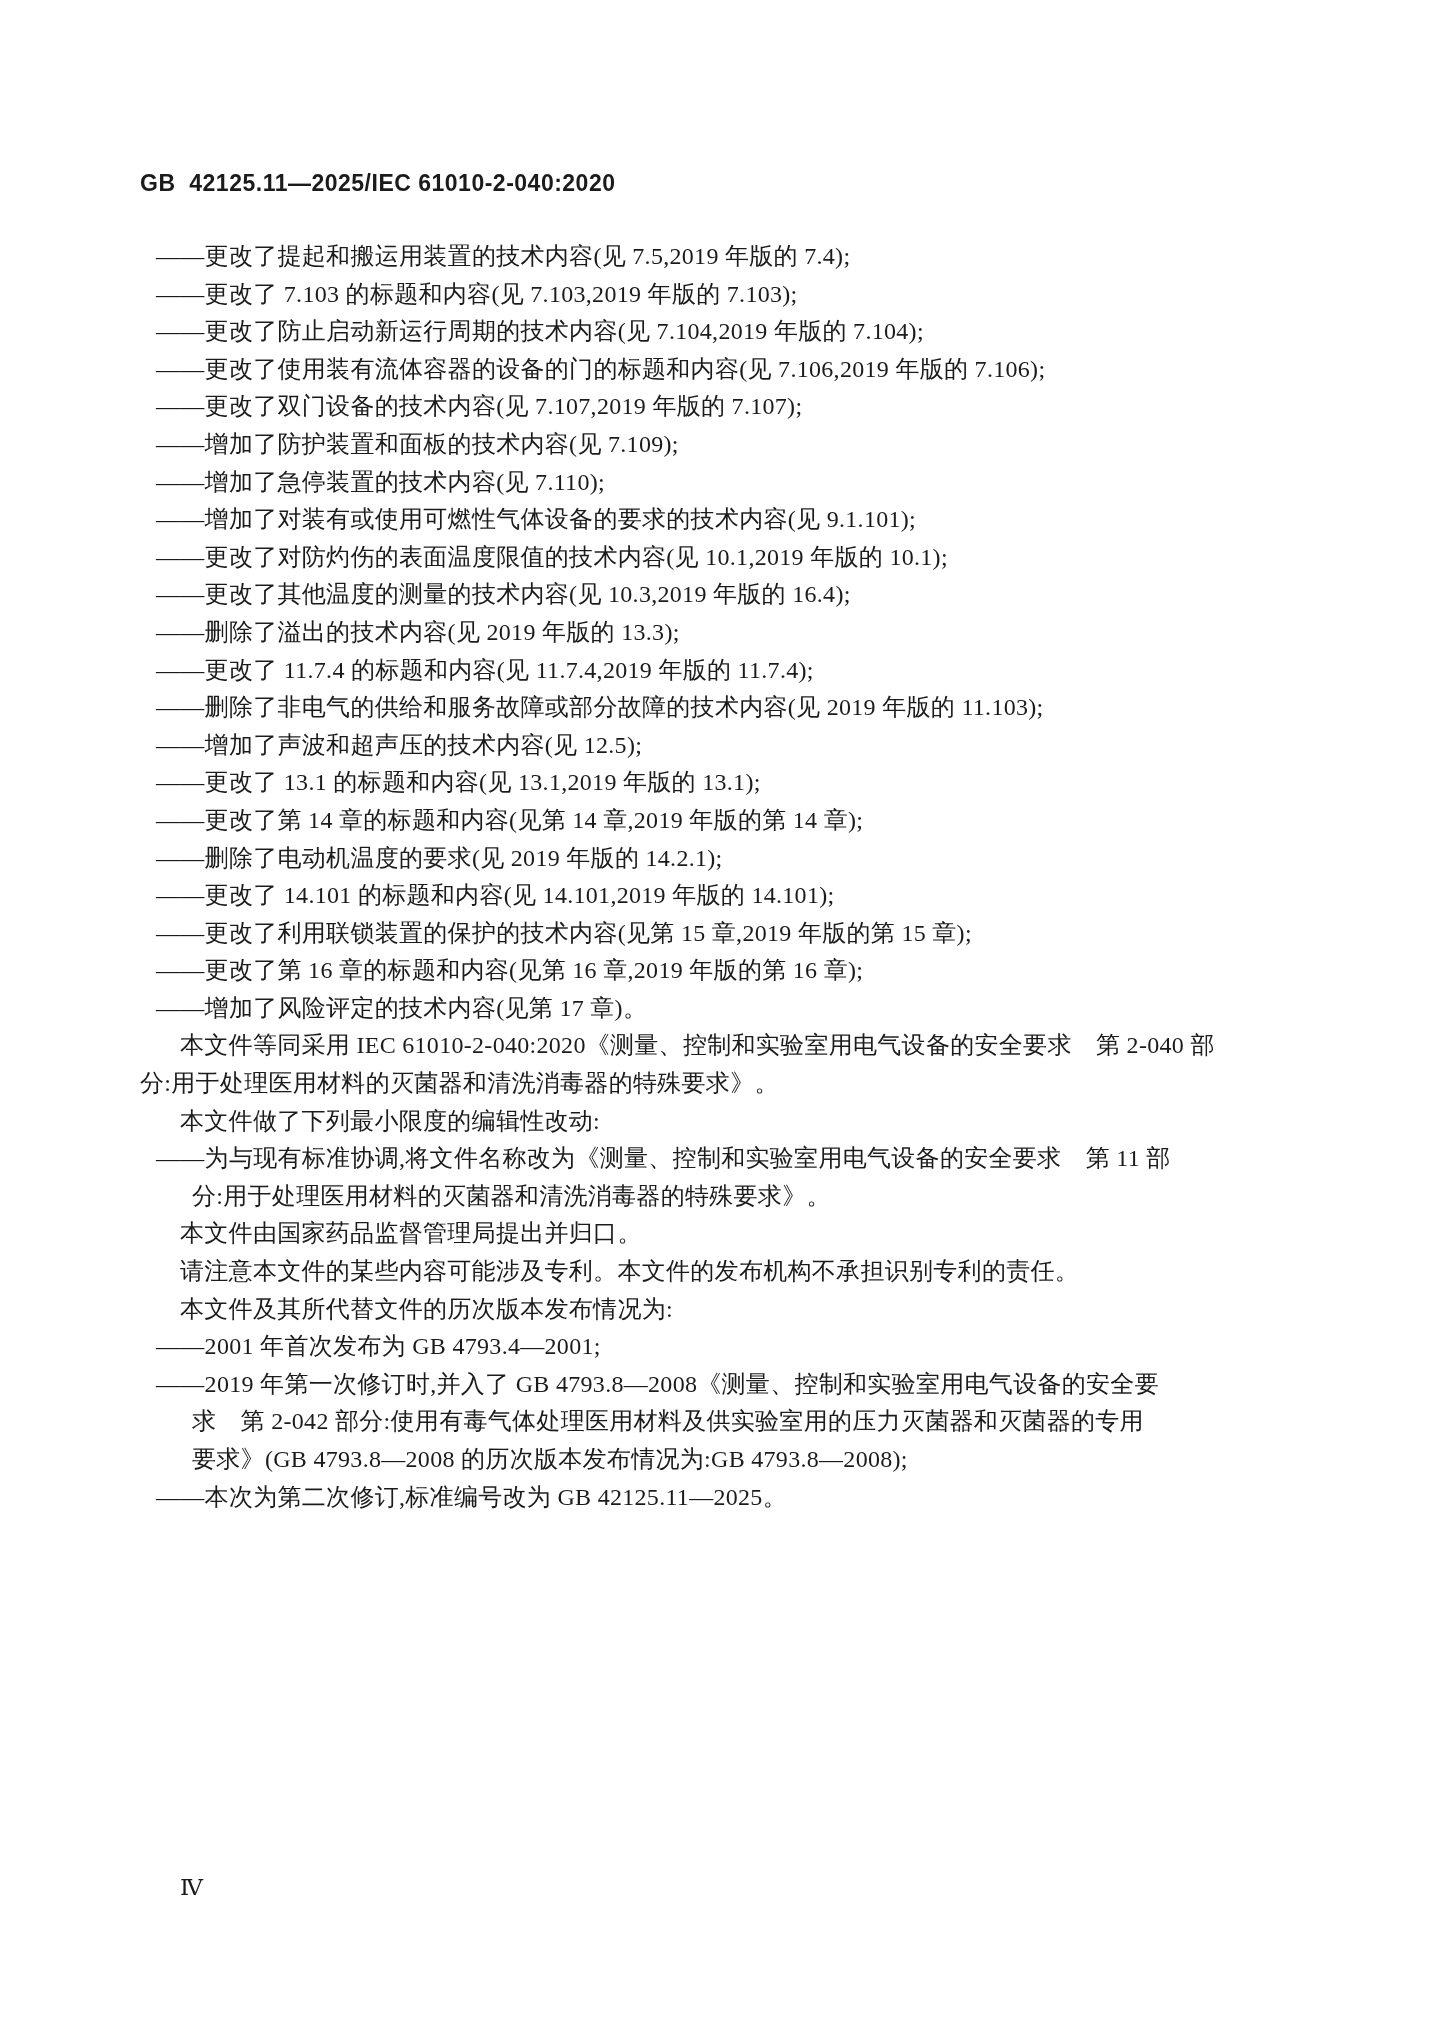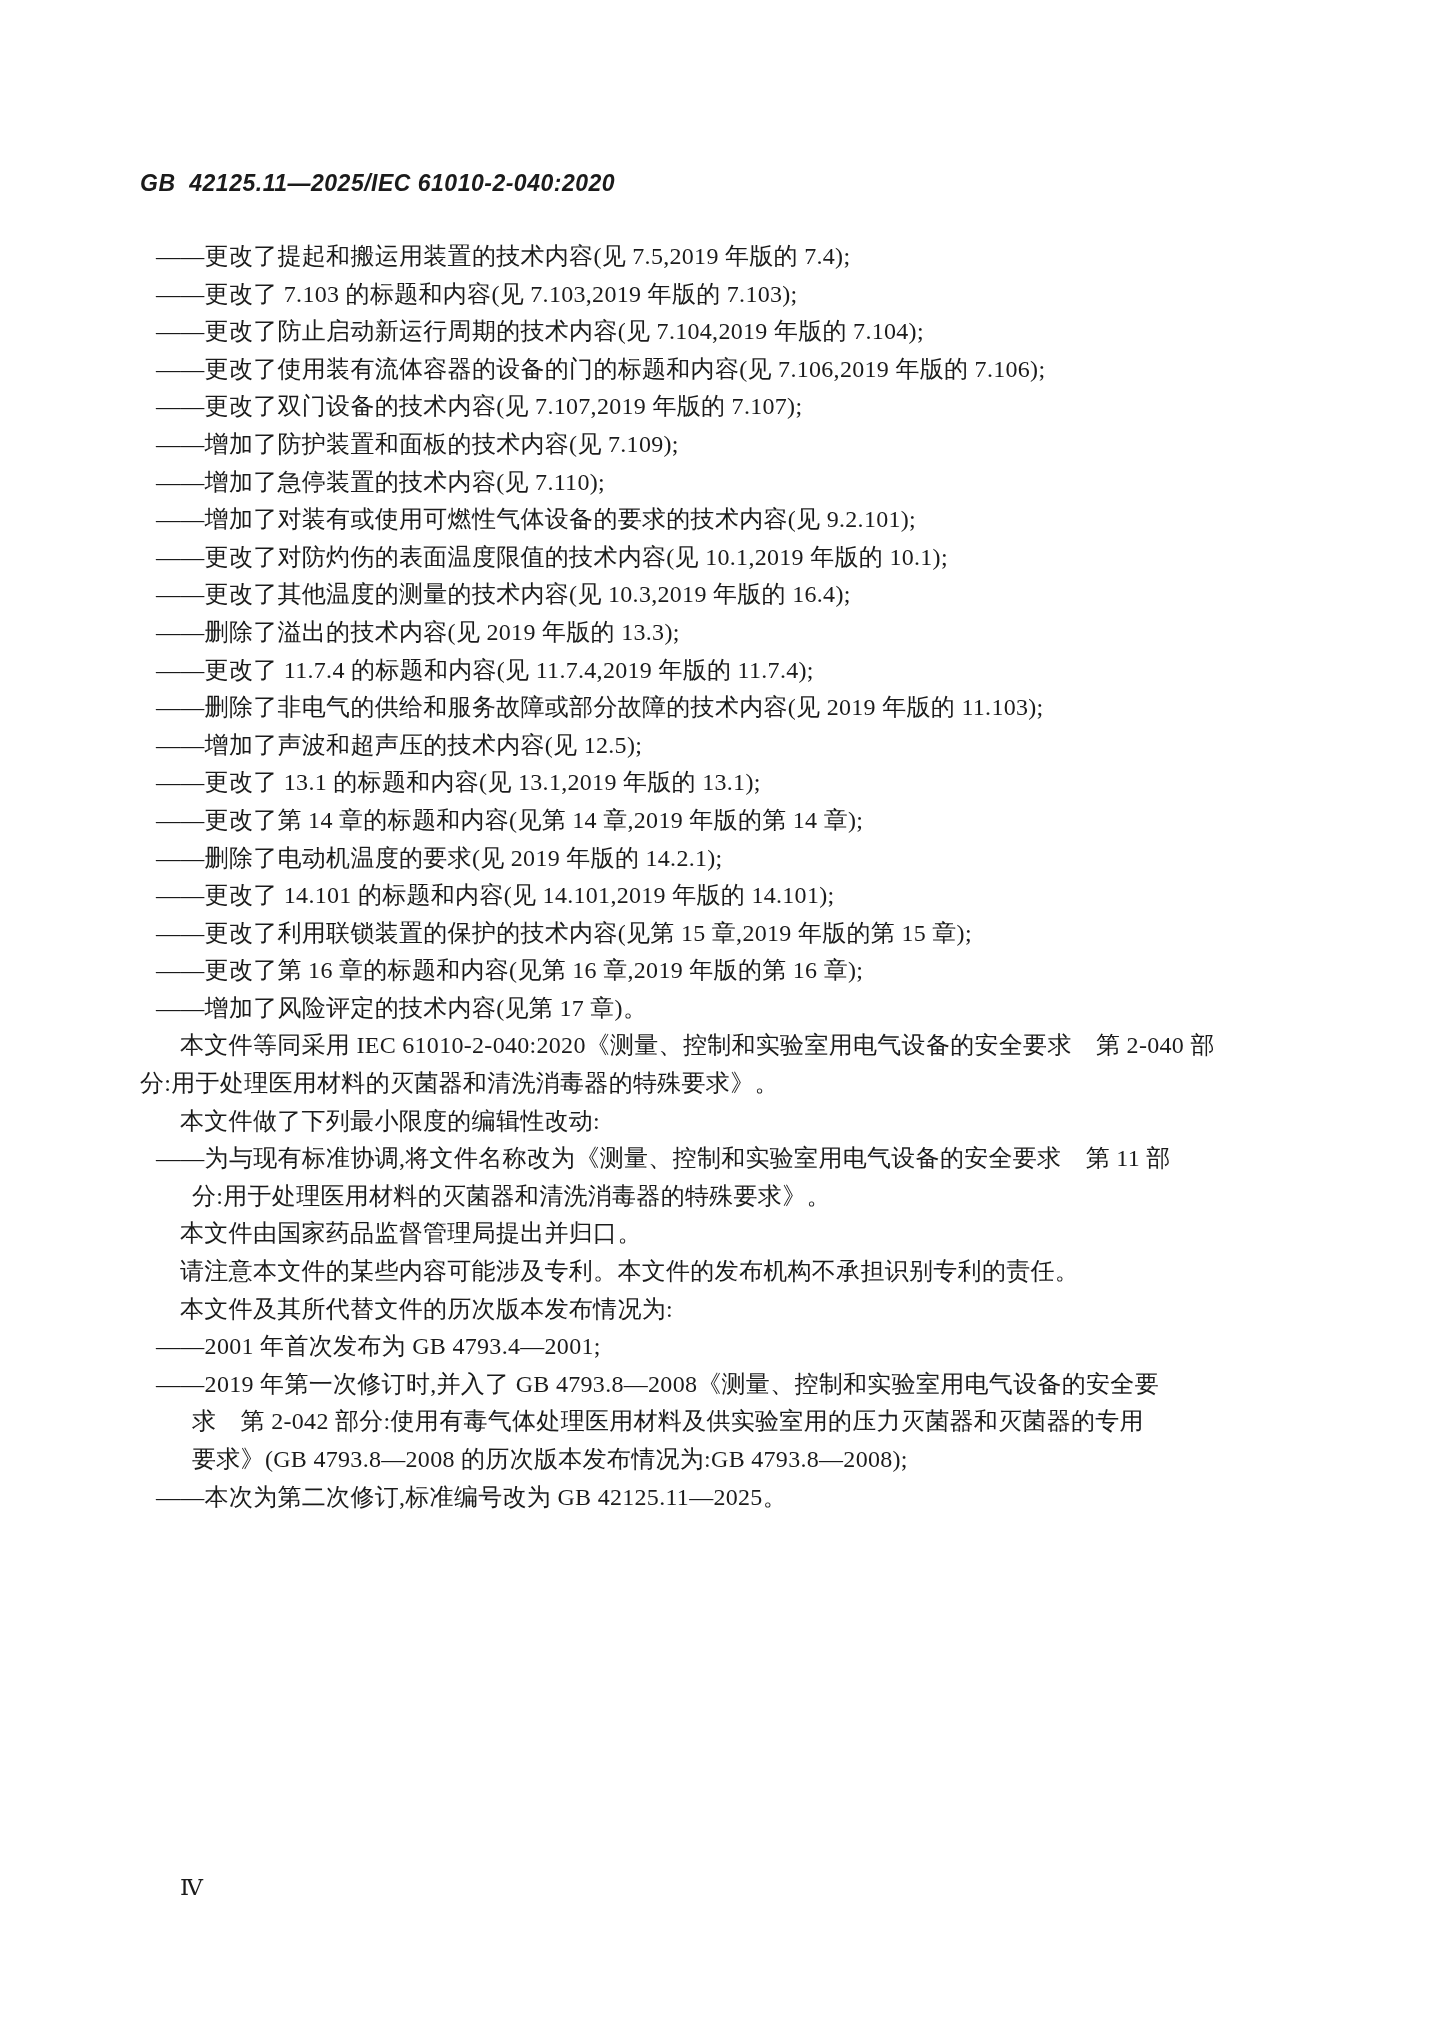--- a/index.html
+++ b/index.html
@@ -18,21 +18,20 @@
   }
   .header {
     position: absolute;
     top: 170px;
     left: 140px;
     font-family: "Liberation Sans", "DejaVu Sans", sans-serif;
     font-weight: bold;
     font-size: 23px;
     letter-spacing: 0.5px;
     white-space: pre;
-    font-style: italic;
   }
   .content {
     position: absolute;
     top: 238px;
     left: 140px;
     width: 1220px;
     font-size: 24px;
     line-height: 37.6px;
   }
   .line {
@@ -57,21 +56,21 @@
   <div class="header">GB  42125.11—2025/IEC 61010-2-040:2020</div>
 
   <div class="content">
       <div class="line bullet">——更改了提起和搬运用装置的技术内容(见 7.5,2019 年版的 7.4);</div>
       <div class="line bullet">——更改了 7.103 的标题和内容(见 7.103,2019 年版的 7.103);</div>
       <div class="line bullet">——更改了防止启动新运行周期的技术内容(见 7.104,2019 年版的 7.104);</div>
       <div class="line bullet">——更改了使用装有流体容器的设备的门的标题和内容(见 7.106,2019 年版的 7.106);</div>
       <div class="line bullet">——更改了双门设备的技术内容(见 7.107,2019 年版的 7.107);</div>
       <div class="line bullet">——增加了防护装置和面板的技术内容(见 7.109);</div>
       <div class="line bullet">——增加了急停装置的技术内容(见 7.110);</div>
-      <div class="line bullet">——增加了对装有或使用可燃性气体设备的要求的技术内容(见 9.2.101);</div>
+      <div class="line bullet">——增加了对装有或使用可燃性气体设备的要求的技术内容(见 9.1.101);</div>
       <div class="line bullet">——更改了对防灼伤的表面温度限值的技术内容(见 10.1,2019 年版的 10.1);</div>
       <div class="line bullet">——更改了其他温度的测量的技术内容(见 10.3,2019 年版的 16.4);</div>
       <div class="line bullet">——删除了溢出的技术内容(见 2019 年版的 13.3);</div>
       <div class="line bullet">——更改了 11.7.4 的标题和内容(见 11.7.4,2019 年版的 11.7.4);</div>
       <div class="line bullet">——删除了非电气的供给和服务故障或部分故障的技术内容(见 2019 年版的 11.103);</div>
       <div class="line bullet">——增加了声波和超声压的技术内容(见 12.5);</div>
       <div class="line bullet">——更改了 13.1 的标题和内容(见 13.1,2019 年版的 13.1);</div>
       <div class="line bullet">——更改了第 14 章的标题和内容(见第 14 章,2019 年版的第 14 章);</div>
       <div class="line bullet">——删除了电动机温度的要求(见 2019 年版的 14.2.1);</div>
       <div class="line bullet">——更改了 14.101 的标题和内容(见 14.101,2019 年版的 14.101);</div>

